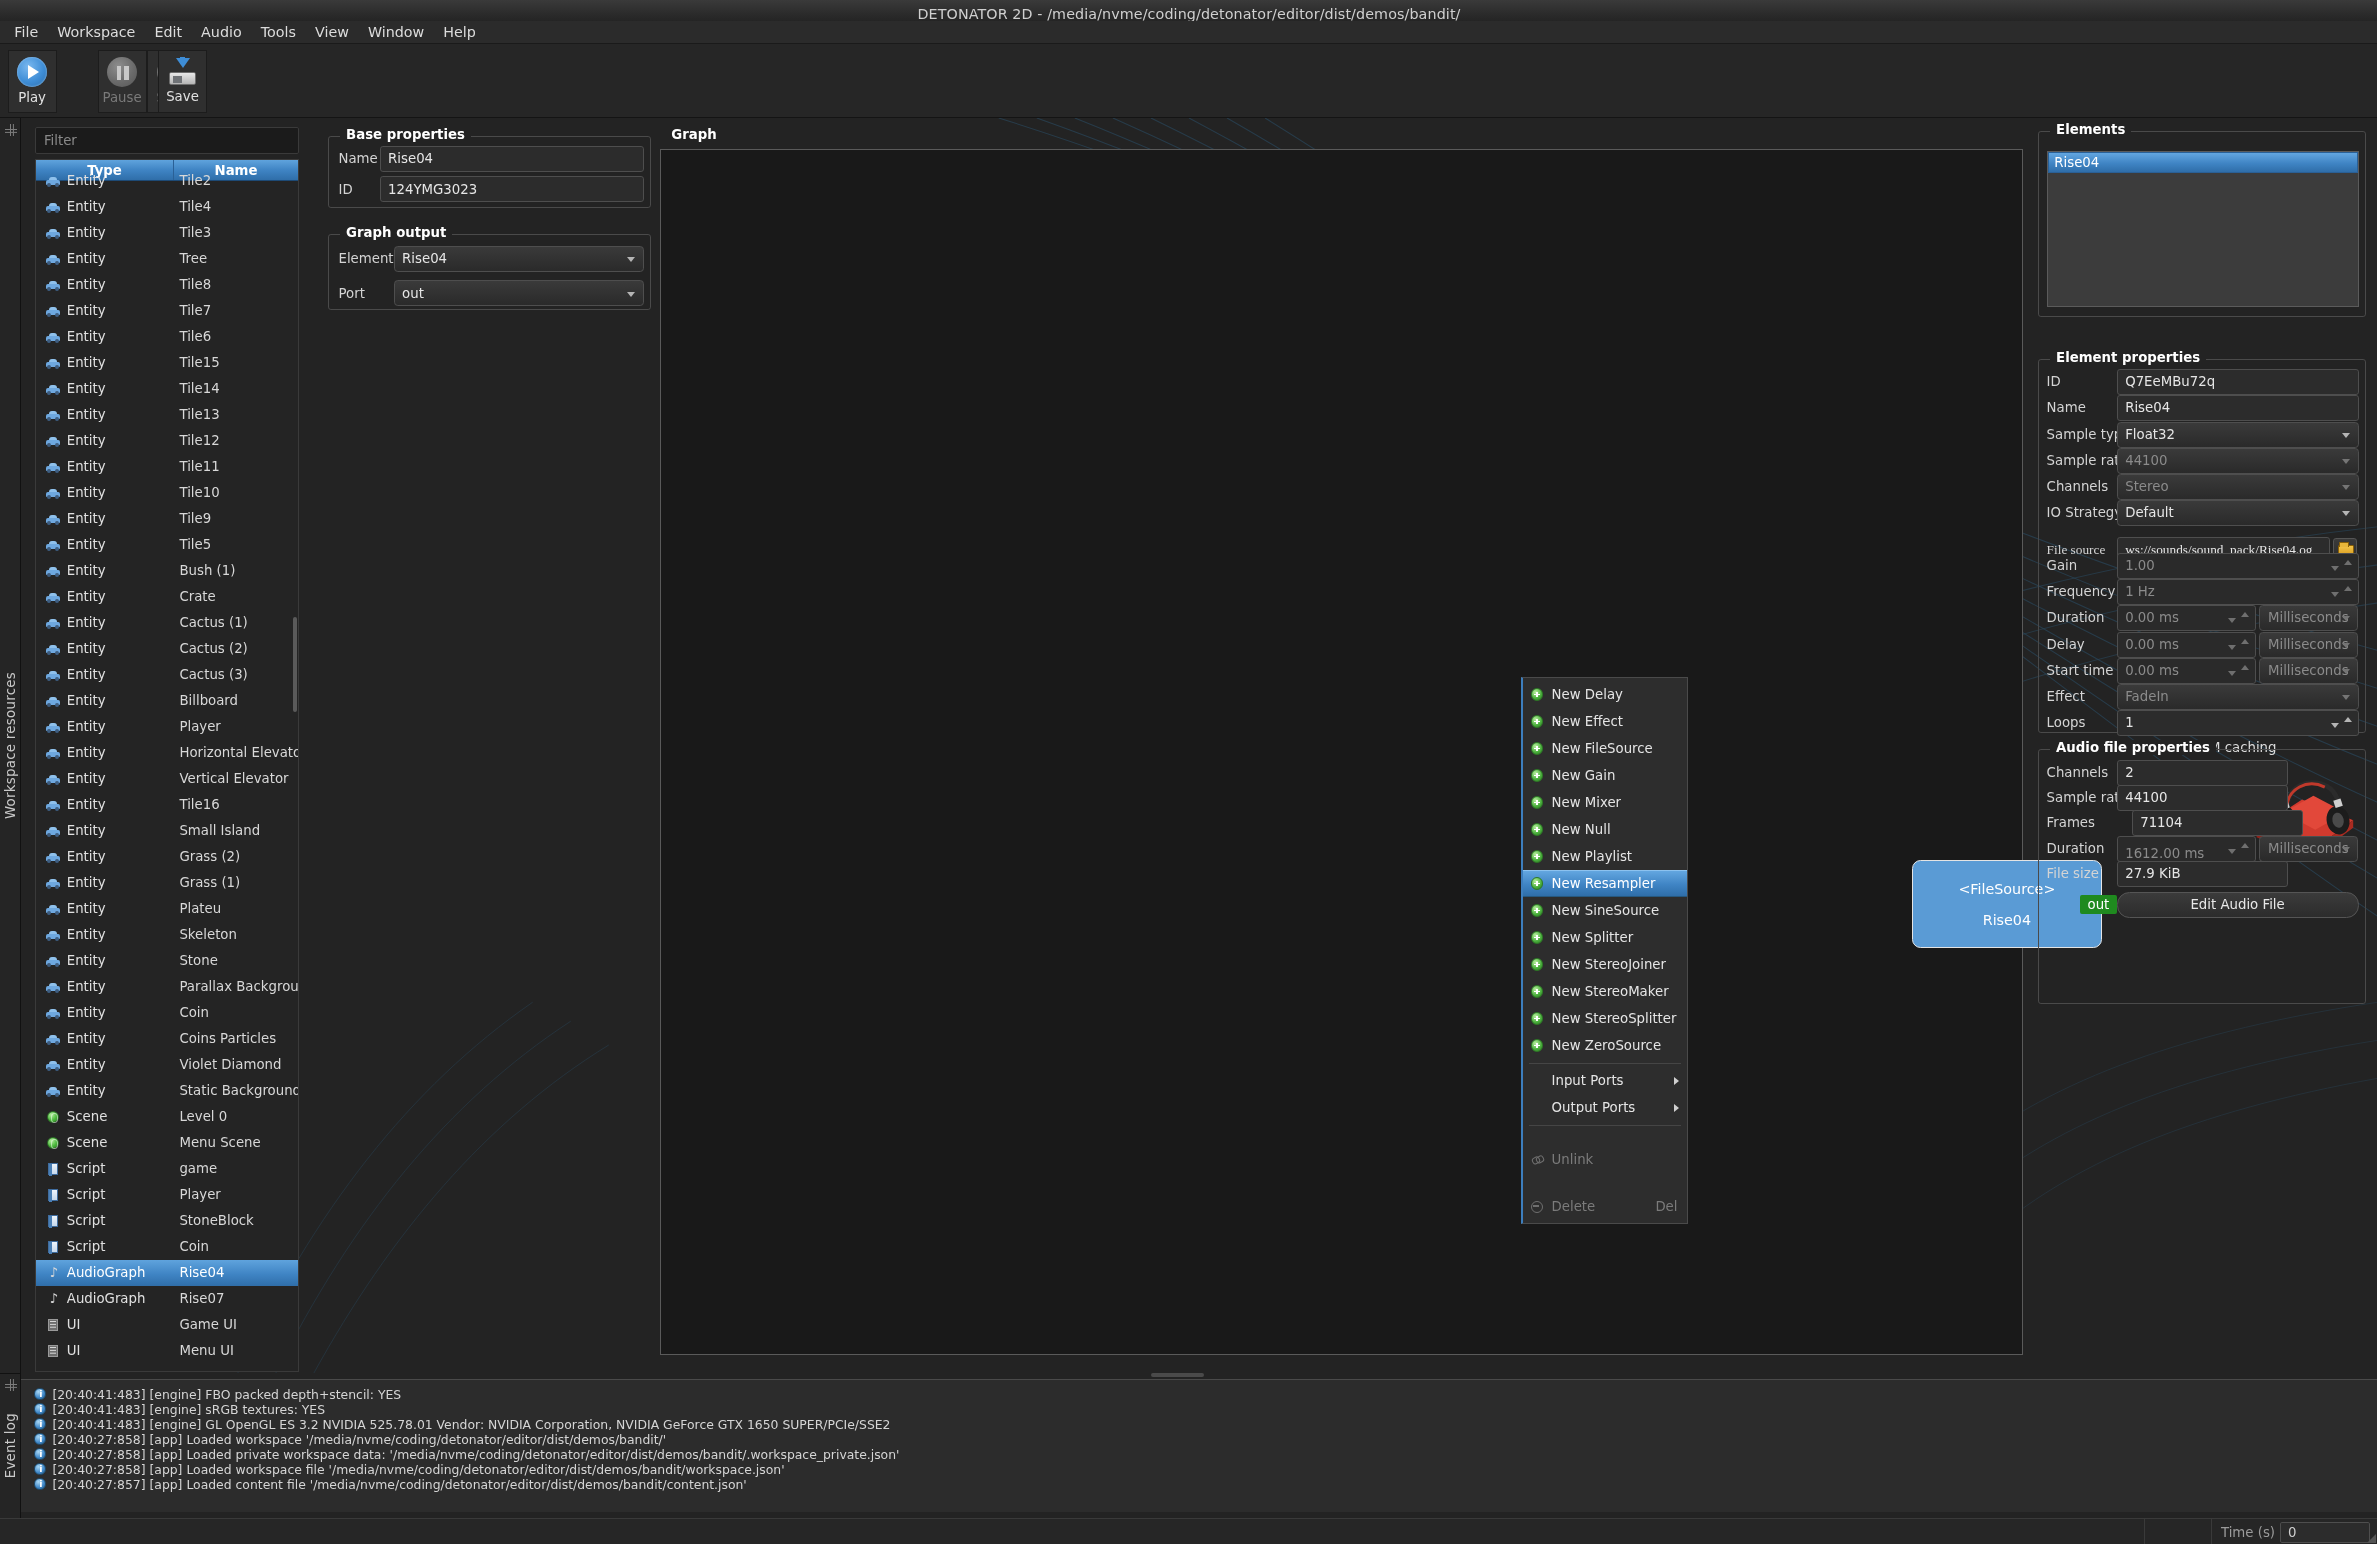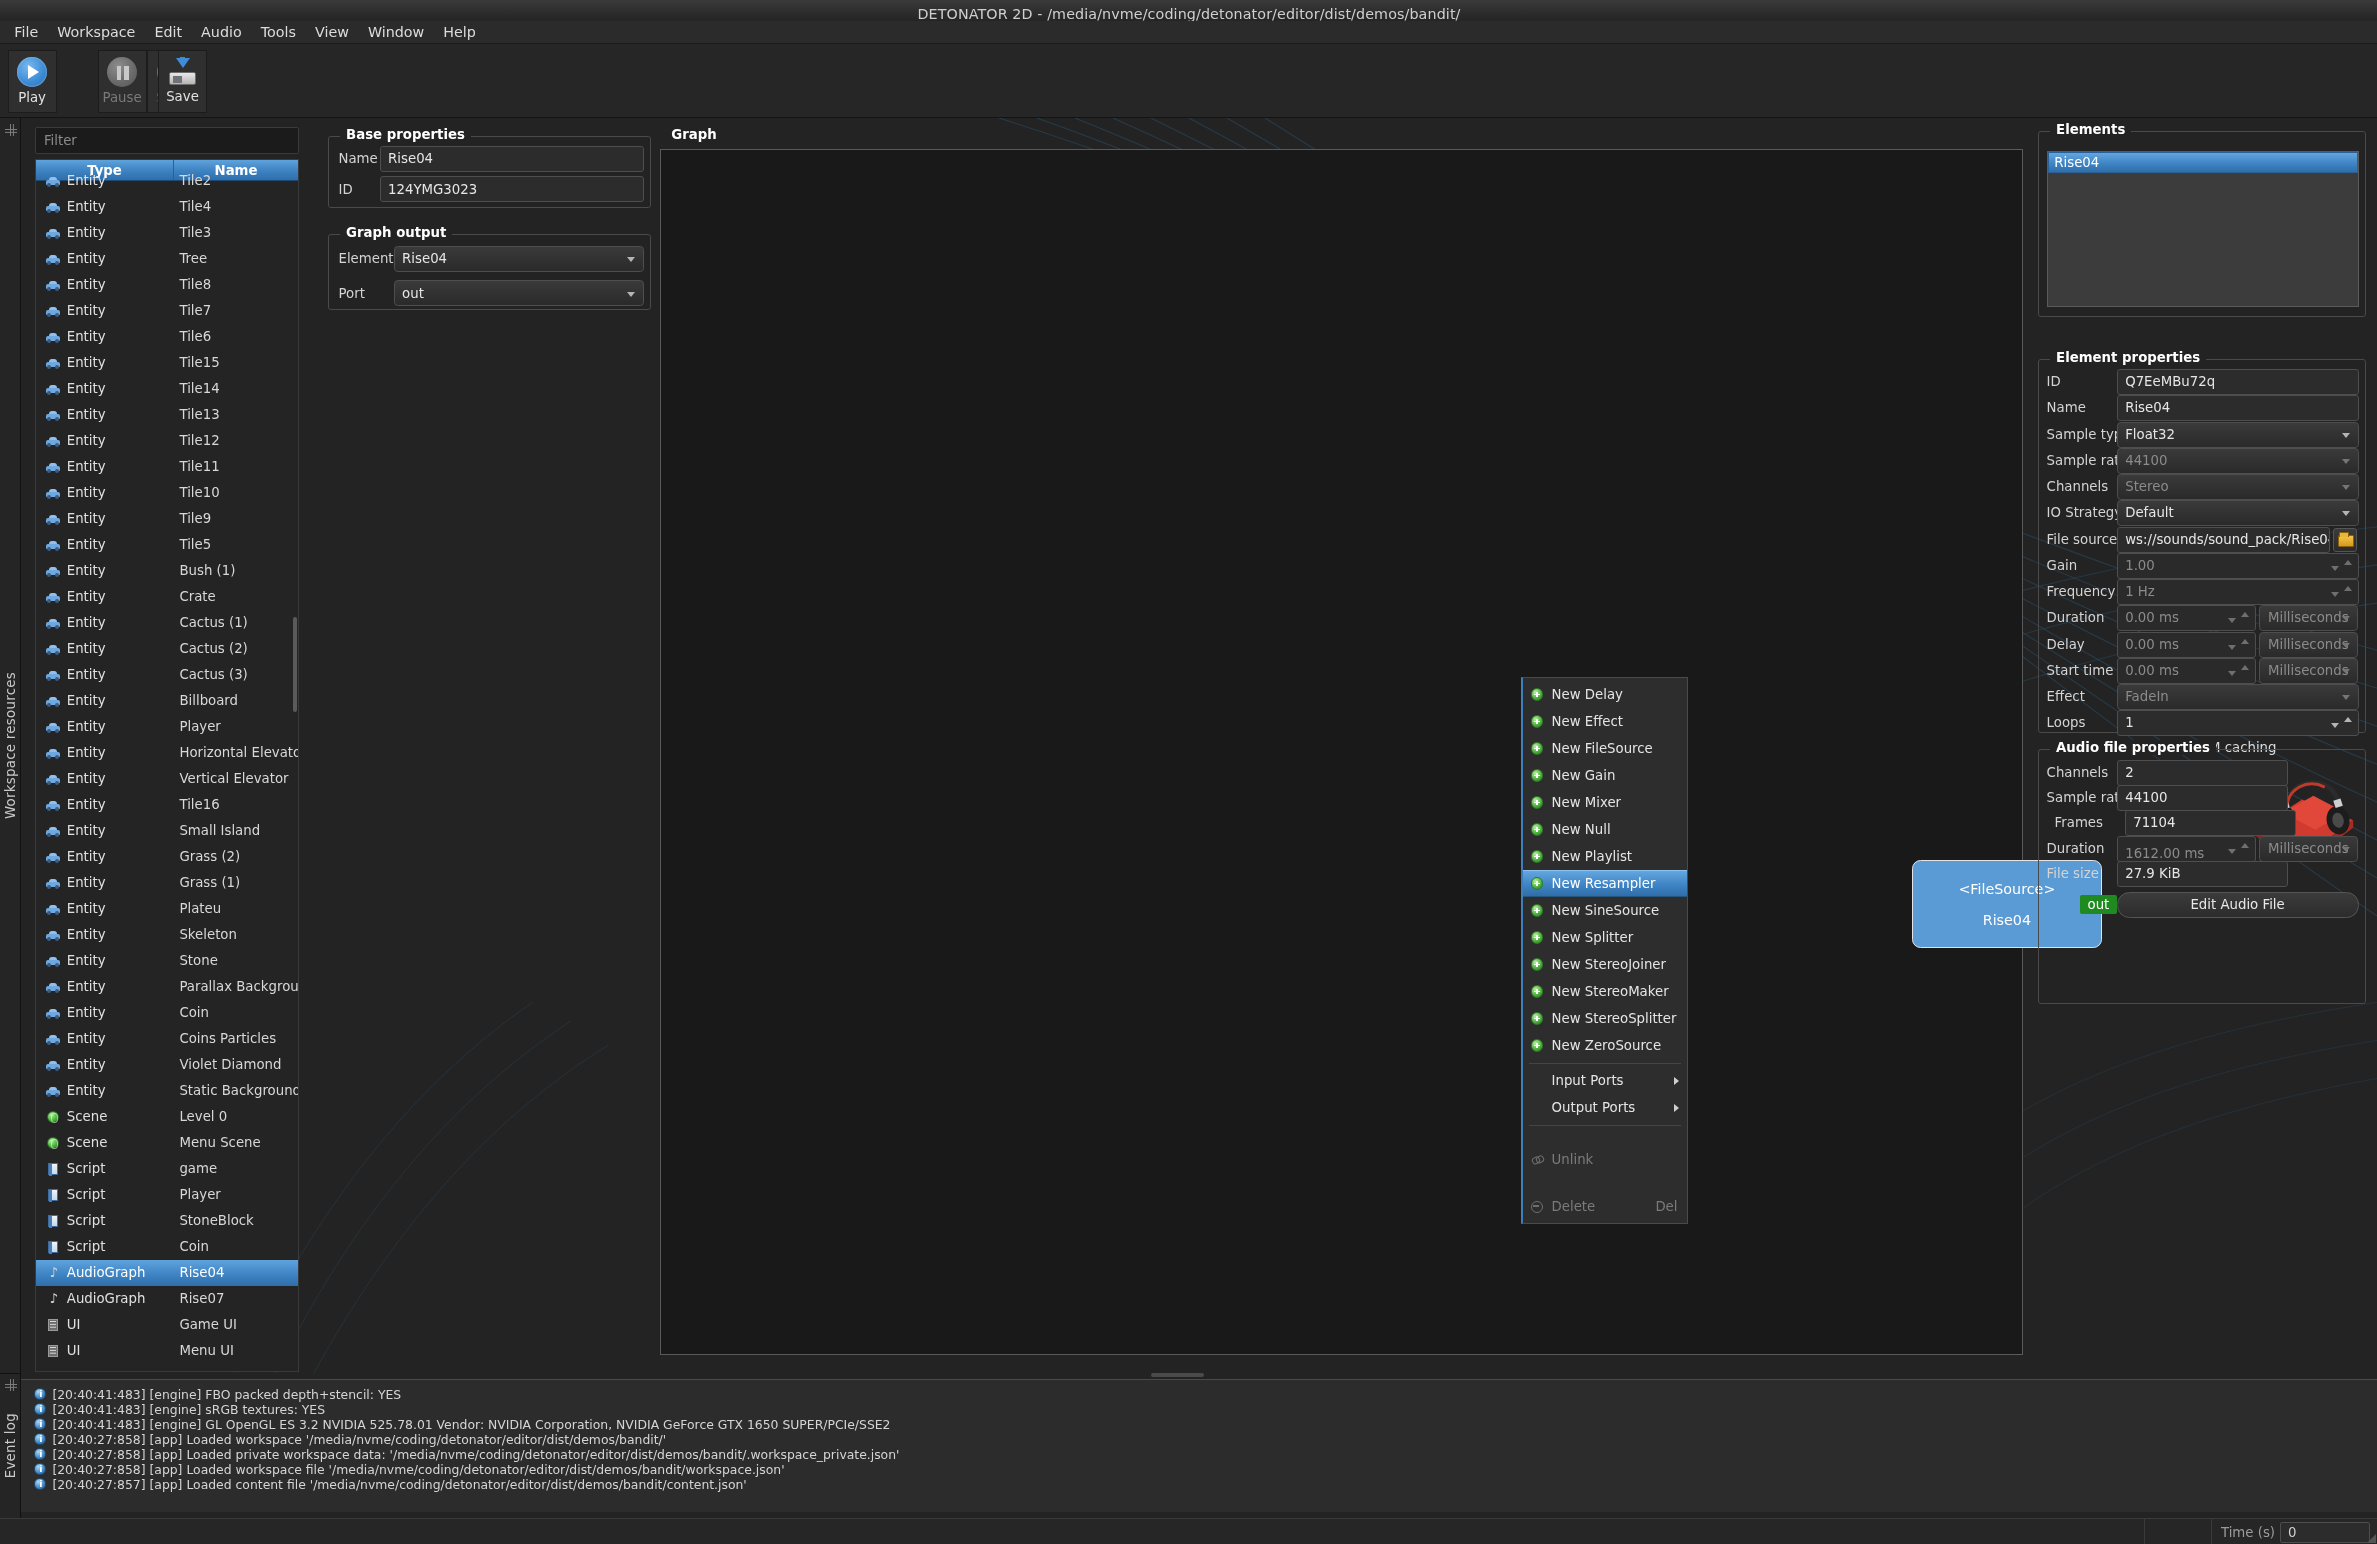--- a/index.html
+++ b/index.html
@@ -1123,21 +1123,21 @@
               <span class="caret dim"></span>
             </div>
           </div>
           <div class="frow" style="position: absolute; left: 0px; top: 131px; width: 312px;">
             <div class="flabel" style="width:70px;">IO Strategy</div>
             <div class="fcombo" style="width:242px;">
               <span>Default</span>
               <span class="caret"></span>
             </div>
           </div>
-          <div class="frow" style="position: absolute; left: 0px; top: 158px; width: 312px;">
+          <div class="frow" style="position: absolute; left: 0px; top: 168px; width: 312px; font-family: Liberation Serif, serif;">
             <div class="flabel" style="width:70px;">File source</div>
             <div class="fin" style="width:213px;">ws://sounds/sound_pack/Rise04.og</div>
             <div class="folderbtn" style="margin-left:3.8px;">
               <span class="f"></span>
             </div>
           </div>
           <div class="frow" style="position: absolute; left: 0px; top: 184px; width: 312px;">
             <div class="flabel" style="width:70px;">Gain</div>
             <div class="fin dim" style="width:242px; position:relative;">
               <span>1.00</span>
@@ -1245,21 +1245,21 @@
       </svg>
       <div id="audio-props" style="position:absolute; left:7.6px; top:9.5px; width:312px;">
           <div class="frow" style="position: absolute; left: 0px; top: 0px; width: 312px;">
             <div class="flabel" style="width:70px;">Channels</div>
             <div class="fin" style="width: 171px;">2</div>
           </div>
           <div class="frow" style="position: absolute; left: 0px; top: 25px; width: 312px;">
             <div class="flabel" style="width:70px;">Sample rate</div>
             <div class="fin" style="width: 171px;">44100</div>
           </div>
-          <div class="frow" style="position: absolute; left: 8px; top: 50px; width: 312px;">
+          <div class="frow" style="position: absolute; left: 0px; top: 50px; width: 312px; gap: 15px;">
             <div class="flabel" style="width:70px;">Frames</div>
             <div class="fin" style="width: 171px;">71104</div>
           </div>
           <div class="frow" style="position: absolute; left: 0px; top: 76px; width: 312px;">
             <div class="flabel" style="width:70px;">Duration</div>
             <div class="fin dim" style="width:139px; position:relative;align-items:flex-end;">
               <span>1612.00 ms</span>
               <span class="spin dim">
                 <span class="dn"></span>
                 <span class="up"></span>

